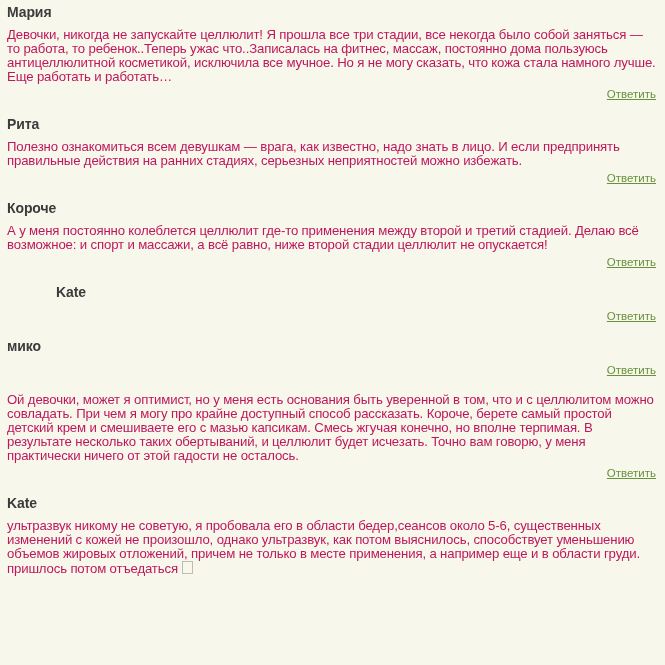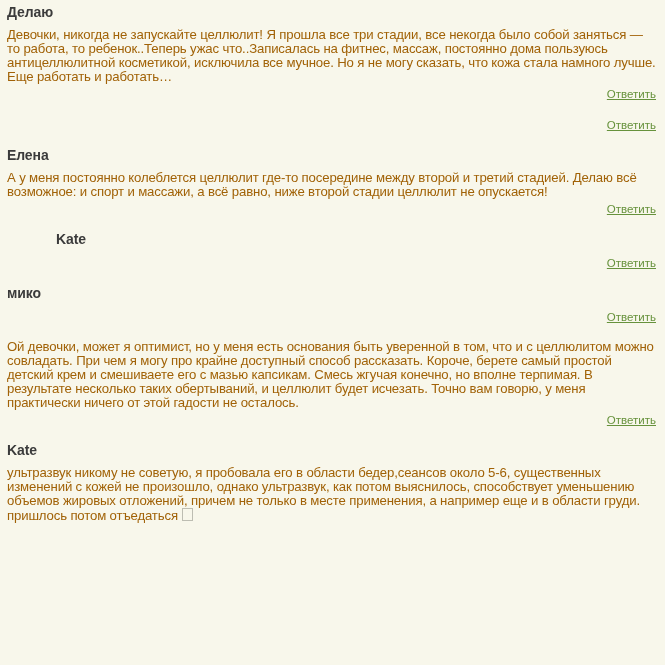--- a/index.html
+++ b/index.html
@@ -27,21 +27,21 @@
     font-size: 14px;
     font-weight: 700;
     color: #3b3b3b;
     line-height: 15px;
     margin-bottom: 8px;
     letter-spacing: -0.1px;
   }
   .text {
     font-size: 13.2px;
     line-height: 14px;
-    color: #a16207;
+    color: #be185d;
     letter-spacing: -0.15px;
   }
   .reply-row {
     text-align: right;
     line-height: 13px;
     margin-top: 2px;
   }
   .reply-link {
     font-size: 11.5px;
     color: #67923c;
@@ -55,36 +55,38 @@
     border: 1px solid #bdbdb2;
     vertical-align: -1px;
     margin-left: 4px;
   }
 </style>
 </head>
 <body>
 
 <div class="comments-list">
   <div class="comment">
-    <div class="author">Делаю</div>
+    <div class="author">Мария</div>
     <div class="text">Девочки, никогда не запускайте целлюлит! Я прошла все три стадии, все некогда было собой заняться — то работа, то ребенок..Теперь ужас что..Записалась на фитнес, массаж, постоянно дома пользуюсь антицеллюлитной косметикой, исключила все мучное. Но я не могу сказать, что кожа стала намного лучше. Еще работать и работать…</div>
     <div class="reply-row">
       <a class="reply-link" href="#">Ответить</a>
     </div>
   </div>
 
   <div class="comment">
+    <div class="author">Рита</div>
+    <div class="text">Полезно ознакомиться всем девушкам — врага, как известно, надо знать в лицо. И если предпринять правильные действия на ранних стадиях, серьезных неприятностей можно избежать.</div>
     <div class="reply-row">
       <a class="reply-link" href="#">Ответить</a>
     </div>
   </div>
 
   <div class="comment">
-    <div class="author">Елена</div>
-    <div class="text">А у меня постоянно колеблется целлюлит где-то посередине между второй и третий стадией. Делаю всё возможное: и спорт и массажи, а всё равно, ниже второй стадии целлюлит не опускается!</div>
+    <div class="author">Короче</div>
+    <div class="text">А у меня постоянно колеблется целлюлит где-то применения между второй и третий стадией. Делаю всё возможное: и спорт и массажи, а всё равно, ниже второй стадии целлюлит не опускается!</div>
     <div class="reply-row">
       <a class="reply-link" href="#">Ответить</a>
     </div>
   </div>
 
   <div class="comment nested">
     <div class="author">Kate</div>
     <div class="reply-row">
       <a class="reply-link" href="#">Ответить</a>
     </div>

